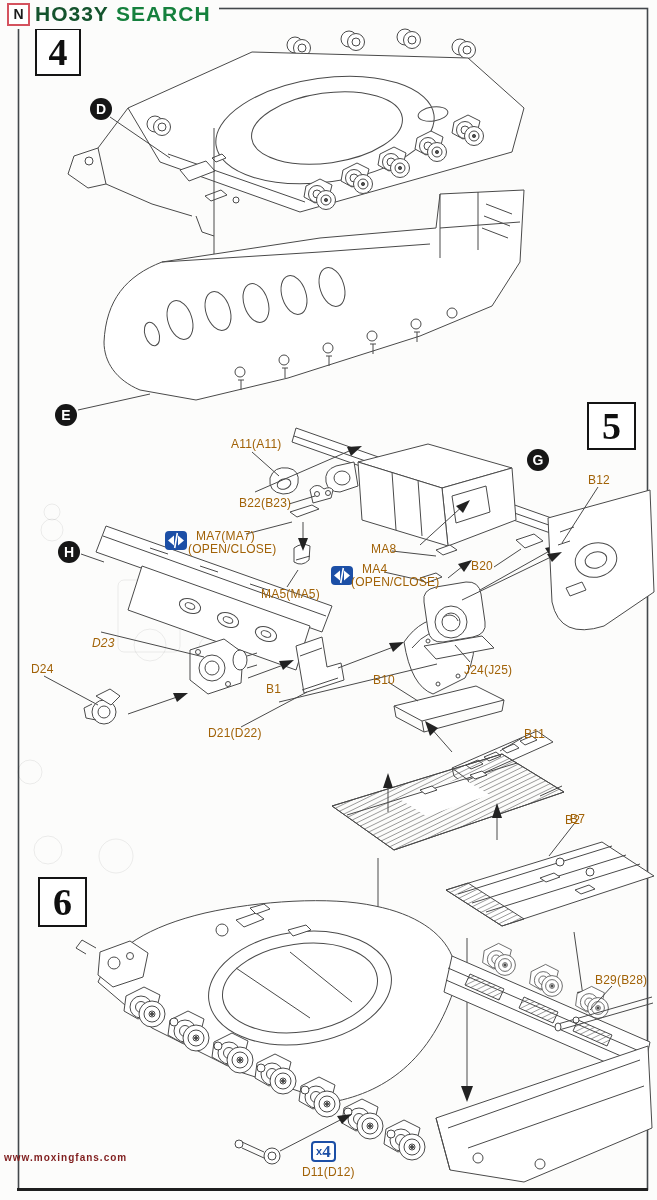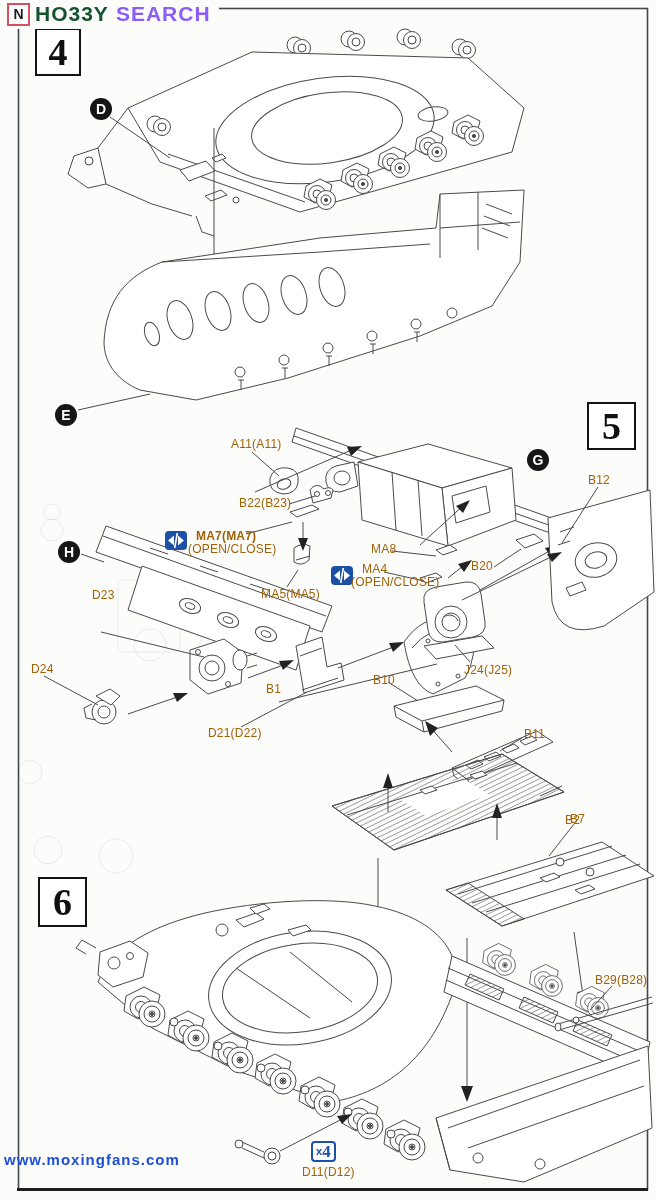--- a/index.html
+++ b/index.html
@@ -5,40 +5,40 @@
   html,body{margin:0;padding:0;background:#e8e8e8;}
   .sheet{
     position:relative;width:657px;height:1200px;background:#fcfcfb;
     font-family:"Liberation Sans",sans-serif;overflow:hidden;
   }
   
   .logo{position:absolute;left:5px;top:2px;display:flex;align-items:center;background:#fcfcfb;padding:0 8px 3px 2px;z-index:5;}
   .logo-icon{width:19px;height:19px;border:2px solid #d4525e;color:#1a1a1a;font-weight:900;font-size:14px;
     display:flex;align-items:center;justify-content:center;background:#fff;}
   .logo-hobby{font-size:21px;font-weight:bold;color:#14532d;letter-spacing:1px;margin-left:5px;}
-  .logo-search{font-size:21px;font-weight:bold;color:#8b5cf6;letter-spacing:1px;margin-left:7px;}
+  .logo-search{font-size:21px;font-weight:bold;color:#15803d;letter-spacing:1px;margin-left:7px;}
   
   .stepbox{position:absolute;border:2.5px solid #141414;background:#fff;display:flex;align-items:center;justify-content:center;
     font-family:"Liberation Serif",serif;font-weight:bold;font-size:38px;color:#101010;z-index:4;}
   
   .marker{position:absolute;width:22px;height:22px;border-radius:50%;background:#161616;color:#fff;
     font-weight:bold;font-size:14px;display:flex;align-items:center;justify-content:center;z-index:4;}
   
   .plabel{position:absolute;font-size:12px;color:#a16207;white-space:nowrap;z-index:4;letter-spacing:0.2px;}
   
   .oc-icon{position:absolute;width:22px;height:19px;z-index:4;}
   
   .qty{position:absolute;border:2px solid #1c4fa6;border-radius:4px;background:#fff;color:#1c4fa6;
     display:flex;align-items:center;padding:0 3px;z-index:4;}
   .qty .qx{font-size:11px;font-weight:bold;line-height:1;}
   .qty .qn{font-size:17px;font-weight:bold;line-height:1;font-family:"Liberation Serif",serif;}
   
   .wm{position:absolute;left:4px;top:1152px;z-index:5;line-height:1.1;}
   .wm1{font-size:24px;font-weight:bold;color:#bdc1c3;letter-spacing:3px;}
-  .wm2{font-size:15px;font-weight:bold;color:#1d4ed8;letter-spacing:1px;}
+  .wm2{font-size:10px;font-weight:bold;color:#7f1d1d;letter-spacing:1px;}
   svg.art{position:absolute;left:0;top:0;z-index:1;}
 </style>
 </head>
 <body>
 
 <div class="sheet">
 
   <svg class="art" width="657" height="1200" viewBox="0 0 657 1200">
     <defs>
       <pattern id="grate" width="4.5" height="4.5" patternUnits="userSpaceOnUse" patternTransform="rotate(64)">
@@ -353,39 +353,39 @@
   <div class="plabel" style="left:588px;top:473px;">B12</div>
 
   <div class="oc-icon" style="left:165px;top:531px;">
     <svg width="22" height="19" viewBox="0 0 22 19">
         <rect width="22" height="19" rx="4" fill="#1c4fa6"></rect>
         <polygon points="9,4.5 3,9.5 9,14.5" fill="#fff"></polygon>
         <polygon points="13,4.5 19,9.5 13,14.5" fill="#fff"></polygon>
         <line x1="12.3" y1="2" x2="9.7" y2="17" stroke="#fff" stroke-width="1.6"></line>
       </svg>
   </div>
-  <div class="plabel" style="left:196px;top:529px;font-weight:bold;">MA7(MA7)</div>
+  <div class="plabel" style="left:196px;top:529px;">MA7(MA7)</div>
   <div class="plabel" style="left:188px;top:542px;">(OPEN/CLOSE)</div>
 
   <div class="plabel" style="left:371px;top:542px;">MA8</div>
 
   <div class="oc-icon" style="left:331px;top:566px;">
     <svg width="22" height="19" viewBox="0 0 22 19">
         <rect width="22" height="19" rx="4" fill="#1c4fa6"></rect>
         <polygon points="9,4.5 3,9.5 9,14.5" fill="#fff"></polygon>
         <polygon points="13,4.5 19,9.5 13,14.5" fill="#fff"></polygon>
         <line x1="12.3" y1="2" x2="9.7" y2="17" stroke="#fff" stroke-width="1.6"></line>
       </svg>
   </div>
   <div class="plabel" style="left:362px;top:562px;">MA4</div>
   <div class="plabel" style="left:351px;top:575px;">(OPEN/CLOSE)</div>
 
   <div class="plabel" style="left:261px;top:587px;">MA5(MA5)</div>
   <div class="plabel" style="left:471px;top:559px;">B20</div>
-  <div class="plabel" style="left:92px;top:588px;">D23</div>
+  <div class="plabel" style="left:92px;top:636px;font-style:italic;">D23</div>
   <div class="plabel" style="left:31px;top:662px;">D24</div>
   <div class="plabel" style="left:266px;top:682px;">B1</div>
   <div class="plabel" style="left:208px;top:726px;">D21(D22)</div>
   <div class="plabel" style="left:464px;top:663px;">J24(J25)</div>
   <div class="plabel" style="left:373px;top:673px;">B10</div>
   <div class="plabel" style="left:524px;top:727px;">B11</div>
   <div class="plabel" style="left:565px;top:813px;">B2</div>
   <div class="plabel" style="left:570px;top:812px;">B7</div>
   <div class="plabel" style="left:595px;top:973px;">B29(B28)</div>
 

